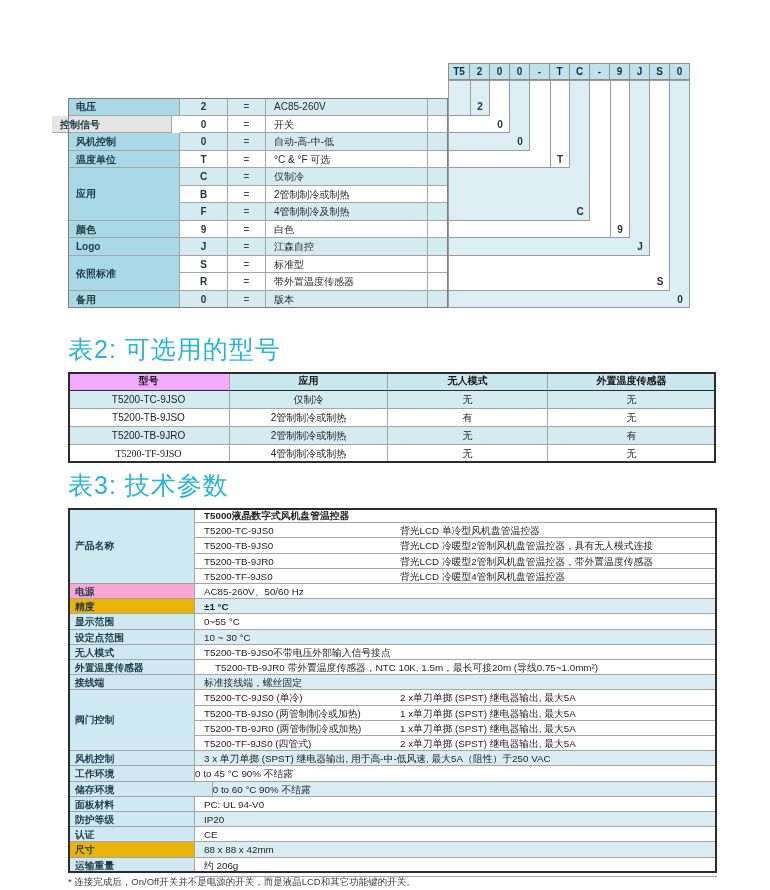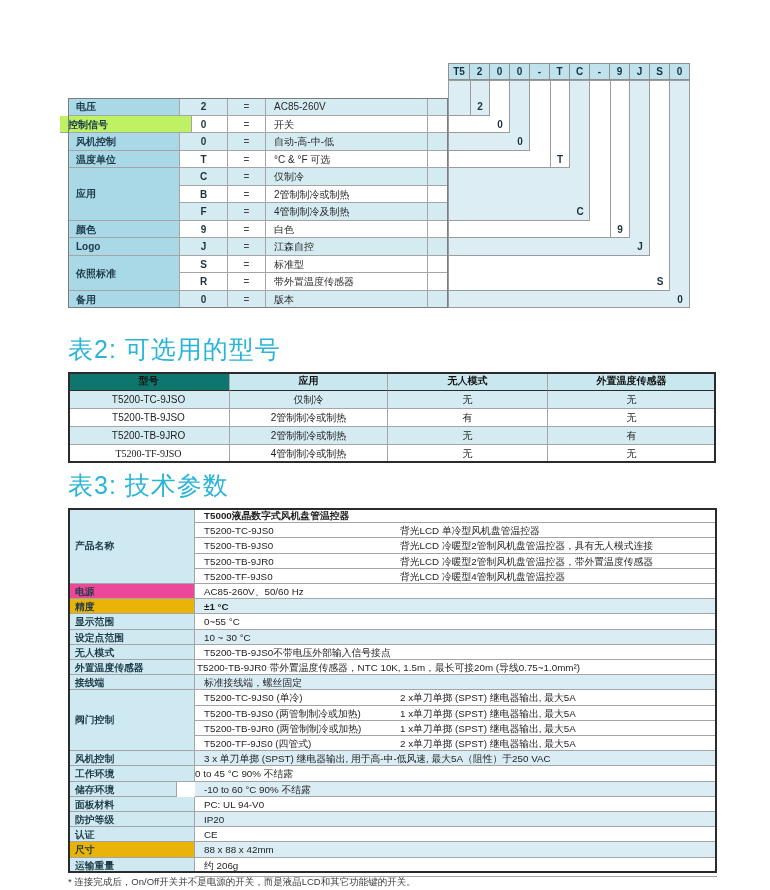--- a/index.html
+++ b/index.html
@@ -64,21 +64,21 @@
   <div id="t1-grid">
       <div class="cell center" style="left: 180px; top: 98px; width: 48px; height: 17.5px; line-height: 17.5px; background: rgb(213, 235, 242); font-weight: bold; color: rgb(29, 51, 61);">2</div>
       <div class="cell center" style="left: 228px; top: 98px; width: 38px; height: 17.5px; line-height: 17.5px; background: rgb(213, 235, 242); color: rgb(68, 68, 68);">=</div>
       <div class="cell padl" style="left: 266px; top: 98px; width: 162px; height: 17.5px; line-height: 17.5px; background: rgb(213, 235, 242); color: rgb(42, 42, 42);">AC85-260V</div>
       <div class="cell" style="left: 428px; top: 98px; width: 20px; height: 17.5px; background: rgb(213, 235, 242);"></div>
       <div class="cell padl bold" style="left: 68px; top: 98px; width: 112px; height: 17.5px; line-height: 17.5px; background: rgb(169, 216, 230); color: rgb(29, 59, 73);">电压</div>
       <div class="cell center" style="left: 180px; top: 115.5px; width: 48px; height: 17.5px; line-height: 17.5px; background: rgb(255, 255, 255); font-weight: bold; color: rgb(29, 51, 61);">0</div>
       <div class="cell center" style="left: 228px; top: 115.5px; width: 38px; height: 17.5px; line-height: 17.5px; background: rgb(255, 255, 255); color: rgb(68, 68, 68);">=</div>
       <div class="cell padl" style="left: 266px; top: 115.5px; width: 162px; height: 17.5px; line-height: 17.5px; background: rgb(255, 255, 255); color: rgb(42, 42, 42);">开关</div>
       <div class="cell" style="left: 428px; top: 115.5px; width: 20px; height: 17.5px; background: rgb(255, 255, 255);"></div>
-      <div class="cell padl bold" style="left: 60px; top: 115.5px; width: 132px; height: 17.5px; line-height: 17.5px; background: #bef264; color: rgb(29, 59, 73);">控制信号</div>
+      <div class="cell padl bold" style="left: 52px; top: 115.5px; width: 120px; height: 17.5px; line-height: 17.5px; background: #e5e5e5; color: rgb(29, 59, 73);">控制信号</div>
       <div class="cell center" style="left: 180px; top: 133px; width: 48px; height: 17.5px; line-height: 17.5px; background: rgb(213, 235, 242); font-weight: bold; color: rgb(29, 51, 61);">0</div>
       <div class="cell center" style="left: 228px; top: 133px; width: 38px; height: 17.5px; line-height: 17.5px; background: rgb(213, 235, 242); color: rgb(68, 68, 68);">=</div>
       <div class="cell padl" style="left: 266px; top: 133px; width: 162px; height: 17.5px; line-height: 17.5px; background: rgb(213, 235, 242); color: rgb(42, 42, 42);">自动-高-中-低</div>
       <div class="cell" style="left: 428px; top: 133px; width: 20px; height: 17.5px; background: rgb(213, 235, 242);"></div>
       <div class="cell padl bold" style="left: 68px; top: 133px; width: 112px; height: 17.5px; line-height: 17.5px; background: rgb(169, 216, 230); color: rgb(29, 59, 73);">风机控制</div>
       <div class="cell center" style="left: 180px; top: 150.5px; width: 48px; height: 17.5px; line-height: 17.5px; background: rgb(255, 255, 255); font-weight: bold; color: rgb(29, 51, 61);">T</div>
       <div class="cell center" style="left: 228px; top: 150.5px; width: 38px; height: 17.5px; line-height: 17.5px; background: rgb(255, 255, 255); color: rgb(68, 68, 68);">=</div>
       <div class="cell padl" style="left: 266px; top: 150.5px; width: 162px; height: 17.5px; line-height: 17.5px; background: rgb(255, 255, 255); color: rgb(42, 42, 42);">°C &amp; °F 可选</div>
       <div class="cell" style="left: 428px; top: 150.5px; width: 20px; height: 17.5px; background: rgb(255, 255, 255);"></div>
       <div class="cell padl bold" style="left: 68px; top: 150.5px; width: 112px; height: 17.5px; line-height: 17.5px; background: rgb(169, 216, 230); color: rgb(29, 59, 73);">温度单位</div>
@@ -117,21 +117,21 @@
       <div class="cell center" style="left: 180px; top: 290.5px; width: 48px; height: 17.5px; line-height: 17.5px; background: rgb(213, 235, 242); font-weight: bold; color: rgb(29, 51, 61);">0</div>
       <div class="cell center" style="left: 228px; top: 290.5px; width: 38px; height: 17.5px; line-height: 17.5px; background: rgb(213, 235, 242); color: rgb(68, 68, 68);">=</div>
       <div class="cell padl" style="left: 266px; top: 290.5px; width: 162px; height: 17.5px; line-height: 17.5px; background: rgb(213, 235, 242); color: rgb(42, 42, 42);">版本</div>
       <div class="cell" style="left: 428px; top: 290.5px; width: 20px; height: 17.5px; background: rgb(213, 235, 242);"></div>
       <div class="cell padl bold" style="left: 68px; top: 290.5px; width: 112px; height: 17.5px; line-height: 17.5px; background: rgb(169, 216, 230); color: rgb(29, 59, 73);">备用</div>
       <div class="outline" style="left: 68px; top: 98px; width: 380px; height: 210px;"></div>
     </div>
 
   <div class="title" style="top:333px;">表2: 可选用的型号</div>
   <div id="t2-table">
-      <div class="cell center bold" style="left: 68px; top: 372px; width: 162px; height: 19px; line-height: 18px; background: #0f766e; border-bottom: 1.5px solid rgb(43, 43, 43); color: rgb(17, 17, 17);">型号</div>
+      <div class="cell center bold" style="left: 68px; top: 372px; width: 162px; height: 19px; line-height: 18px; background: #f0abfc; border-bottom: 1.5px solid rgb(43, 43, 43); color: rgb(17, 17, 17);">型号</div>
       <div class="cell center bold" style="left: 230px; top: 372px; width: 158px; height: 19px; line-height: 18px; background: rgb(201, 231, 239); border-bottom: 1.5px solid rgb(43, 43, 43); color: rgb(17, 17, 17);">应用</div>
       <div class="cell center bold" style="left: 388px; top: 372px; width: 160px; height: 19px; line-height: 18px; background: rgb(201, 231, 239); border-bottom: 1.5px solid rgb(43, 43, 43); color: rgb(17, 17, 17);">无人模式</div>
       <div class="cell center bold" style="left: 548px; top: 372px; width: 168px; height: 19px; line-height: 18px; background: rgb(201, 231, 239); border-bottom: 1.5px solid rgb(43, 43, 43); color: rgb(17, 17, 17);">外置温度传感器</div>
       <div class="cell center" style="left: 68px; top: 391px; width: 162px; height: 18px; line-height: 18px; background: rgb(213, 235, 242); color: rgb(30, 30, 30);">T5200-TC-9JSO</div>
       <div class="cell center" style="left: 230px; top: 391px; width: 158px; height: 18px; line-height: 18px; background: rgb(213, 235, 242); color: rgb(30, 30, 30);">仅制冷</div>
       <div class="cell center" style="left: 388px; top: 391px; width: 160px; height: 18px; line-height: 18px; background: rgb(213, 235, 242); color: rgb(30, 30, 30);">无</div>
       <div class="cell center" style="left: 548px; top: 391px; width: 168px; height: 18px; line-height: 18px; background: rgb(213, 235, 242); color: rgb(30, 30, 30);">无</div>
       <div class="cell center" style="left: 68px; top: 409px; width: 162px; height: 18px; line-height: 18px; background: rgb(255, 255, 255); color: rgb(30, 30, 30);">T5200-TB-9JSO</div>
       <div class="cell center" style="left: 230px; top: 409px; width: 158px; height: 18px; line-height: 18px; background: rgb(255, 255, 255); color: rgb(30, 30, 30);">2管制制冷或制热</div>
       <div class="cell center" style="left: 388px; top: 409px; width: 160px; height: 18px; line-height: 18px; background: rgb(255, 255, 255); color: rgb(30, 30, 30);">有</div>
@@ -149,44 +149,44 @@
 
   <div class="title" style="top:469px;">表3: 技术参数</div>
   <div id="t3-table">
       <div class="cell" style="left: 195px; top: 508px; width: 522px; height: 15.2px; line-height: 15.2px; background: rgb(255, 255, 255); border-right: none; padding-left: 9px; font-size: 9.8px; color: rgb(30, 30, 30); font-weight: bold;">T5000液晶数字式风机盘管温控器</div>
       <div class="cell" style="left: 195px; top: 523.2px; width: 522px; height: 15.2px; line-height: 15.2px; background: rgb(255, 255, 255); border-right: none; padding-left: 9px; font-size: 9.8px; color: rgb(30, 30, 30); font-weight: normal;">T5200-TC-9JS0<div style="position: absolute; left: 205px; top: 0px; font-size: 9.8px; line-height: 15.2px; font-weight: normal;">背光LCD 单冷型风机盘管温控器</div></div>
       <div class="cell" style="left: 195px; top: 538.4px; width: 522px; height: 15.2px; line-height: 15.2px; background: rgb(255, 255, 255); border-right: none; padding-left: 9px; font-size: 9.8px; color: rgb(30, 30, 30); font-weight: normal;">T5200-TB-9JS0<div style="position: absolute; left: 205px; top: 0px; font-size: 9.8px; line-height: 15.2px; font-weight: normal;">背光LCD 冷暖型2管制风机盘管温控器，具有无人模式连接</div></div>
       <div class="cell" style="left: 195px; top: 553.6px; width: 522px; height: 15.2px; line-height: 15.2px; background: rgb(255, 255, 255); border-right: none; padding-left: 9px; font-size: 9.8px; color: rgb(30, 30, 30); font-weight: normal;">T5200-TB-9JR0<div style="position: absolute; left: 205px; top: 0px; font-size: 9.8px; line-height: 15.2px; font-weight: normal;">背光LCD 冷暖型2管制风机盘管温控器，带外置温度传感器</div></div>
       <div class="cell" style="left: 195px; top: 568.8px; width: 522px; height: 15.2px; line-height: 15.2px; background: rgb(255, 255, 255); border-right: none; padding-left: 9px; font-size: 9.8px; color: rgb(30, 30, 30); font-weight: normal;">T5200-TF-9JS0<div style="position: absolute; left: 205px; top: 0px; font-size: 9.8px; line-height: 15.2px; font-weight: normal;">背光LCD 冷暖型4管制风机盘管温控器</div></div>
       <div class="cell bold" style="left: 68px; top: 508px; width: 127px; height: 76px; line-height: 76px; background: rgb(207, 233, 242); padding-left: 7px; font-size: 9.8px; color: rgb(29, 59, 73);">产品名称</div>
       <div class="cell" style="left: 195px; top: 584px; width: 522px; height: 15.2px; line-height: 15.2px; background: rgb(255, 255, 255); border-right: none; padding-left: 9px; font-size: 9.8px; color: rgb(30, 30, 30); font-weight: normal;">AC85-260V、50/60 Hz</div>
-      <div class="cell bold" style="left: 68px; top: 584px; width: 127px; height: 15.2px; line-height: 15.2px; background: #ec4899; padding-left: 7px; font-size: 9.8px; color: rgb(29, 59, 73);">电源</div>
+      <div class="cell bold" style="left: 68px; top: 584px; width: 127px; height: 15.2px; line-height: 15.2px; background: #f9a8d4; padding-left: 7px; font-size: 9.8px; color: rgb(29, 59, 73);">电源</div>
       <div class="cell" style="left: 195px; top: 599.2px; width: 522px; height: 15.2px; line-height: 15.2px; background: rgb(218, 237, 244); border-right: none; padding-left: 9px; font-size: 9.8px; color: rgb(30, 30, 30); font-weight: bold;">±1 °C</div>
       <div class="cell bold" style="left: 68px; top: 599.2px; width: 127px; height: 15.2px; line-height: 15.2px; background: #eab308; padding-left: 7px; font-size: 9.8px; color: rgb(29, 59, 73);">精度</div>
       <div class="cell" style="left: 195px; top: 614.4px; width: 522px; height: 15.2px; line-height: 15.2px; background: rgb(255, 255, 255); border-right: none; padding-left: 9px; font-size: 9.8px; color: rgb(30, 30, 30); font-weight: normal;">0~55 °C</div>
       <div class="cell bold" style="left: 68px; top: 614.4px; width: 127px; height: 15.2px; line-height: 15.2px; background: rgb(207, 233, 242); padding-left: 7px; font-size: 9.8px; color: rgb(29, 59, 73);">显示范围</div>
       <div class="cell" style="left: 195px; top: 629.6px; width: 522px; height: 15.2px; line-height: 15.2px; background: rgb(218, 237, 244); border-right: none; padding-left: 9px; font-size: 9.8px; color: rgb(30, 30, 30); font-weight: normal;">10 ~ 30 °C</div>
       <div class="cell bold" style="left: 68px; top: 629.6px; width: 127px; height: 15.2px; line-height: 15.2px; background: rgb(207, 233, 242); padding-left: 7px; font-size: 9.8px; color: rgb(29, 59, 73);">设定点范围</div>
       <div class="cell" style="left: 195px; top: 644.8px; width: 522px; height: 15.2px; line-height: 15.2px; background: rgb(255, 255, 255); border-right: none; padding-left: 9px; font-size: 9.8px; color: rgb(30, 30, 30); font-weight: normal;">T5200-TB-9JS0不带电压外部输入信号接点</div>
       <div class="cell bold" style="left: 68px; top: 644.8px; width: 127px; height: 15.2px; line-height: 15.2px; background: rgb(207, 233, 242); padding-left: 7px; font-size: 9.8px; color: rgb(29, 59, 73);">无人模式</div>
-      <div class="cell" style="left: 195px; top: 660px; width: 522px; height: 15.2px; line-height: 15.2px; background: rgb(255, 255, 255); border-right: none; padding-left: 2px; font-size: 9.8px; color: rgb(30, 30, 30); font-weight: normal;">T5200-TB-9JR0 带外置温度传感器，NTC 10K, 1.5m，最长可接20m (导线0.75~1.0mm²)</div>
+      <div class="cell" style="left: 195px; top: 660px; width: 522px; height: 15.2px; line-height: 15.2px; background: rgb(255, 255, 255); border-right: none; padding-left: 20px; font-size: 9.8px; color: rgb(30, 30, 30); font-weight: normal;">T5200-TB-9JR0 带外置温度传感器，NTC 10K, 1.5m，最长可接20m (导线0.75~1.0mm²)</div>
       <div class="cell bold" style="left: 68px; top: 660px; width: 127px; height: 15.2px; line-height: 15.2px; background: rgb(207, 233, 242); padding-left: 7px; font-size: 9.8px; color: rgb(29, 59, 73);">外置温度传感器</div>
       <div class="cell" style="left: 195px; top: 675.2px; width: 522px; height: 15.2px; line-height: 15.2px; background: rgb(218, 237, 244); border-right: none; padding-left: 9px; font-size: 9.8px; color: rgb(30, 30, 30); font-weight: normal;">标准接线端，螺丝固定</div>
       <div class="cell bold" style="left: 68px; top: 675.2px; width: 127px; height: 15.2px; line-height: 15.2px; background: rgb(207, 233, 242); padding-left: 7px; font-size: 9.8px; color: rgb(29, 59, 73);">接线端</div>
       <div class="cell" style="left: 195px; top: 690.4px; width: 522px; height: 15.2px; line-height: 15.2px; background: rgb(255, 255, 255); border-right: none; padding-left: 9px; font-size: 9.8px; color: rgb(30, 30, 30); font-weight: normal;">T5200-TC-9JS0 (单冷)<div style="position: absolute; left: 205px; top: 0px; font-size: 9.8px; line-height: 15.2px; font-weight: normal;">2 x单刀单掷 (SPST) 继电器输出, 最大5A</div></div>
       <div class="cell" style="left: 195px; top: 705.6px; width: 522px; height: 15.2px; line-height: 15.2px; background: rgb(255, 255, 255); border-right: none; padding-left: 9px; font-size: 9.8px; color: rgb(30, 30, 30); font-weight: normal;">T5200-TB-9JS0 (两管制制冷或加热)<div style="position: absolute; left: 205px; top: 0px; font-size: 9.8px; line-height: 15.2px; font-weight: normal;">1 x单刀单掷 (SPST) 继电器输出, 最大5A</div></div>
       <div class="cell" style="left: 195px; top: 720.8px; width: 522px; height: 15.2px; line-height: 15.2px; background: rgb(255, 255, 255); border-right: none; padding-left: 9px; font-size: 9.8px; color: rgb(30, 30, 30); font-weight: normal;">T5200-TB-9JR0 (两管制制冷或加热)<div style="position: absolute; left: 205px; top: 0px; font-size: 9.8px; line-height: 15.2px; font-weight: normal;">1 x单刀单掷 (SPST) 继电器输出, 最大5A</div></div>
       <div class="cell" style="left: 195px; top: 736px; width: 522px; height: 15.2px; line-height: 15.2px; background: rgb(255, 255, 255); border-right: none; padding-left: 9px; font-size: 9.8px; color: rgb(30, 30, 30); font-weight: normal;">T5200-TF-9JS0 (四管式)<div style="position: absolute; left: 205px; top: 0px; font-size: 9.8px; line-height: 15.2px; font-weight: normal;">2 x单刀单掷 (SPST) 继电器输出, 最大5A</div></div>
       <div class="cell bold" style="left: 68px; top: 690.4px; width: 127px; height: 60.8px; line-height: 60.8px; background: rgb(207, 233, 242); padding-left: 7px; font-size: 9.8px; color: rgb(29, 59, 73);">阀门控制</div>
       <div class="cell" style="left: 195px; top: 751.2px; width: 522px; height: 15.2px; line-height: 15.2px; background: rgb(218, 237, 244); border-right: none; padding-left: 9px; font-size: 9.8px; color: rgb(30, 30, 30); font-weight: normal;">3 x 单刀单掷 (SPST) 继电器输出, 用于高-中-低风速, 最大5A（阻性）于250 VAC</div>
       <div class="cell bold" style="left: 68px; top: 751.2px; width: 127px; height: 15.2px; line-height: 15.2px; background: rgb(207, 233, 242); padding-left: 7px; font-size: 9.8px; color: rgb(29, 59, 73);">风机控制</div>
       <div class="cell" style="left: 195px; top: 766.4px; width: 522px; height: 15.2px; line-height: 15.2px; background: rgb(255, 255, 255); border-right: none; font-size: 9.8px; color: rgb(30, 30, 30); font-weight: normal;">0 to 45 °C 90% 不结露</div>
       <div class="cell bold" style="left: 68px; top: 766.4px; width: 127px; height: 15.2px; line-height: 15.2px; background: rgb(207, 233, 242); padding-left: 7px; font-size: 9.8px; color: rgb(29, 59, 73);">工作环境</div>
       <div class="cell" style="left: 195px; top: 781.6px; width: 522px; height: 15.2px; line-height: 15.2px; background: rgb(218, 237, 244); border-right: none; padding-left: 9px; font-size: 9.8px; color: rgb(30, 30, 30); font-weight: normal;">-10 to 60 °C 90% 不结露</div>
-      <div class="cell bold" style="left: 68px; top: 781.6px; width: 109px; height: 15.2px; line-height: 15.2px; background: rgb(207, 233, 242); padding-left: 7px; font-size: 9.8px; color: rgb(29, 59, 73);">储存环境</div>
+      <div class="cell bold" style="left: 68px; top: 781.6px; width: 145px; height: 15.2px; line-height: 15.2px; background: rgb(207, 233, 242); padding-left: 7px; font-size: 9.8px; color: rgb(29, 59, 73);">储存环境</div>
       <div class="cell" style="left: 195px; top: 796.8px; width: 522px; height: 15.2px; line-height: 15.2px; background: rgb(255, 255, 255); border-right: none; padding-left: 9px; font-size: 9.8px; color: rgb(30, 30, 30); font-weight: normal;">PC: UL 94-V0</div>
       <div class="cell bold" style="left: 68px; top: 796.8px; width: 127px; height: 15.2px; line-height: 15.2px; background: rgb(207, 233, 242); padding-left: 7px; font-size: 9.8px; color: rgb(29, 59, 73);">面板材料</div>
       <div class="cell" style="left: 195px; top: 812px; width: 522px; height: 15.2px; line-height: 15.2px; background: rgb(218, 237, 244); border-right: none; padding-left: 9px; font-size: 9.8px; color: rgb(30, 30, 30); font-weight: normal;">IP20</div>
       <div class="cell bold" style="left: 68px; top: 812px; width: 127px; height: 15.2px; line-height: 15.2px; background: rgb(207, 233, 242); padding-left: 7px; font-size: 9.8px; color: rgb(29, 59, 73);">防护等级</div>
       <div class="cell" style="left: 195px; top: 827.2px; width: 522px; height: 15.2px; line-height: 15.2px; background: rgb(255, 255, 255); border-right: none; padding-left: 9px; font-size: 9.8px; color: rgb(30, 30, 30); font-weight: normal;">CE</div>
       <div class="cell bold" style="left: 68px; top: 827.2px; width: 127px; height: 15.2px; line-height: 15.2px; background: rgb(207, 233, 242); padding-left: 7px; font-size: 9.8px; color: rgb(29, 59, 73);">认证</div>
       <div class="cell" style="left: 195px; top: 842.4px; width: 522px; height: 15.2px; line-height: 15.2px; background: rgb(218, 237, 244); border-right: none; padding-left: 9px; font-size: 9.8px; color: rgb(30, 30, 30); font-weight: normal;">88 x 88 x 42mm</div>
       <div class="cell bold" style="left: 68px; top: 842.4px; width: 127px; height: 15.2px; line-height: 15.2px; background: #eab308; padding-left: 7px; font-size: 9.8px; color: rgb(29, 59, 73);">尺寸</div>
       <div class="cell" style="left: 195px; top: 857.6px; width: 522px; height: 19px; line-height: 15.2px; background: rgb(255, 255, 255); border-right: none; padding-left: 9px; font-size: 9.8px; color: rgb(30, 30, 30); font-weight: normal;">约 206g</div>
       <div class="cell bold" style="left: 68px; top: 857.6px; width: 127px; height: 15.2px; line-height: 15.2px; background: rgb(207, 233, 242); padding-left: 7px; font-size: 9.8px; color: rgb(29, 59, 73);">运输重量</div>

